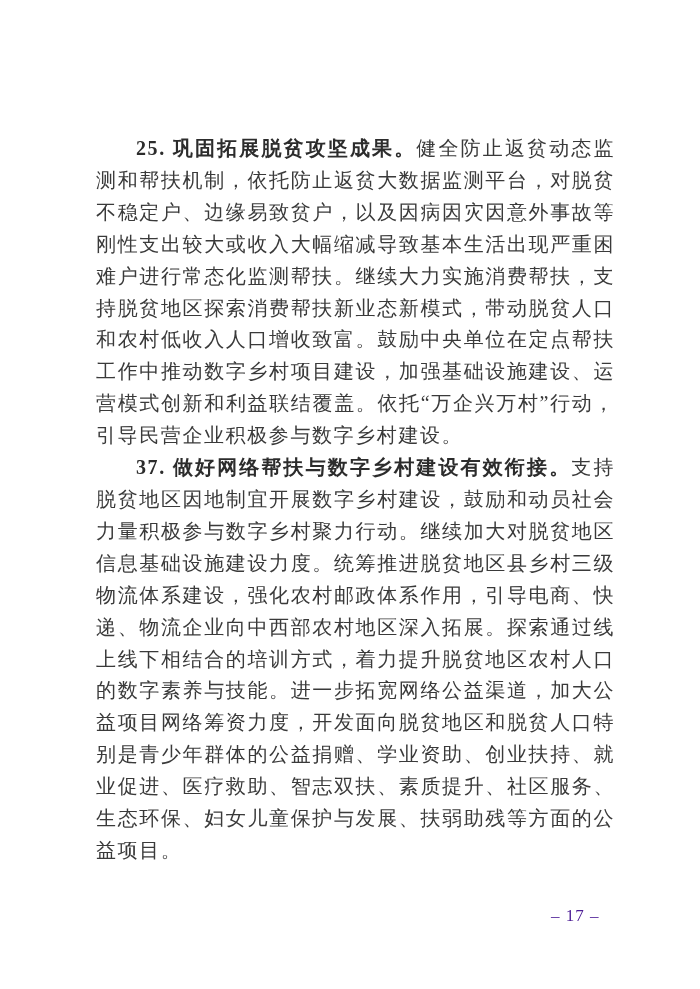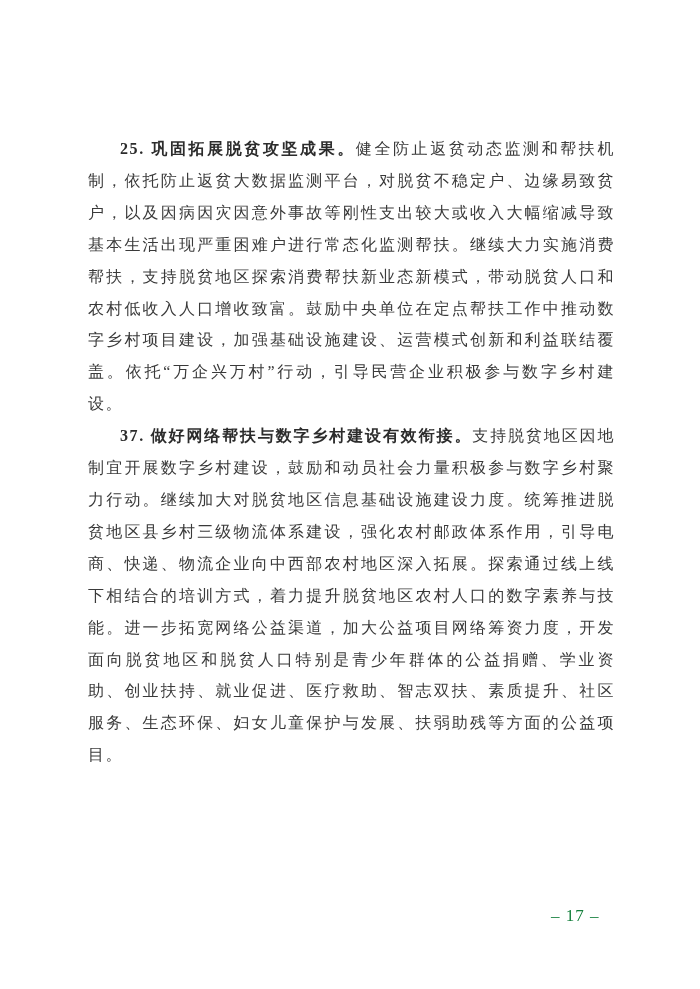--- a/index.html
+++ b/index.html
@@ -37,42 +37,42 @@
   .section-heading {
     margin: 9px 0 0 0;
     font-size: 20px;
     line-height: 27px;
     font-weight: 400;
     text-indent: 2em;
     letter-spacing: 1px;
     color: #333333;
   }
   .para {
-    margin: 11px 0 0 0;
-    font-size: 16px;
+    margin: 11px 0 0 8px;
+    font-size: 20px;
     line-height: 31.9px;
     text-align: justify;
     text-indent: 2em;
     letter-spacing: 1.6px;
     color: #3a3a3a;
   }
   .para + .para {
     margin-top: 0;
   }
   .para .lead {
     font-weight: 700;
     color: #2c2c2c;
   }
   .page-number {
     position: absolute;
     left: 551px;
     top: 906px;
     font-size: 17px;
     letter-spacing: 1px;
-    color: #15803d;
+    color: #4c1d95;
   }
 </style>
 </head>
 <body>
 
 <div class="page">
   <div class="content">
 
 
 

